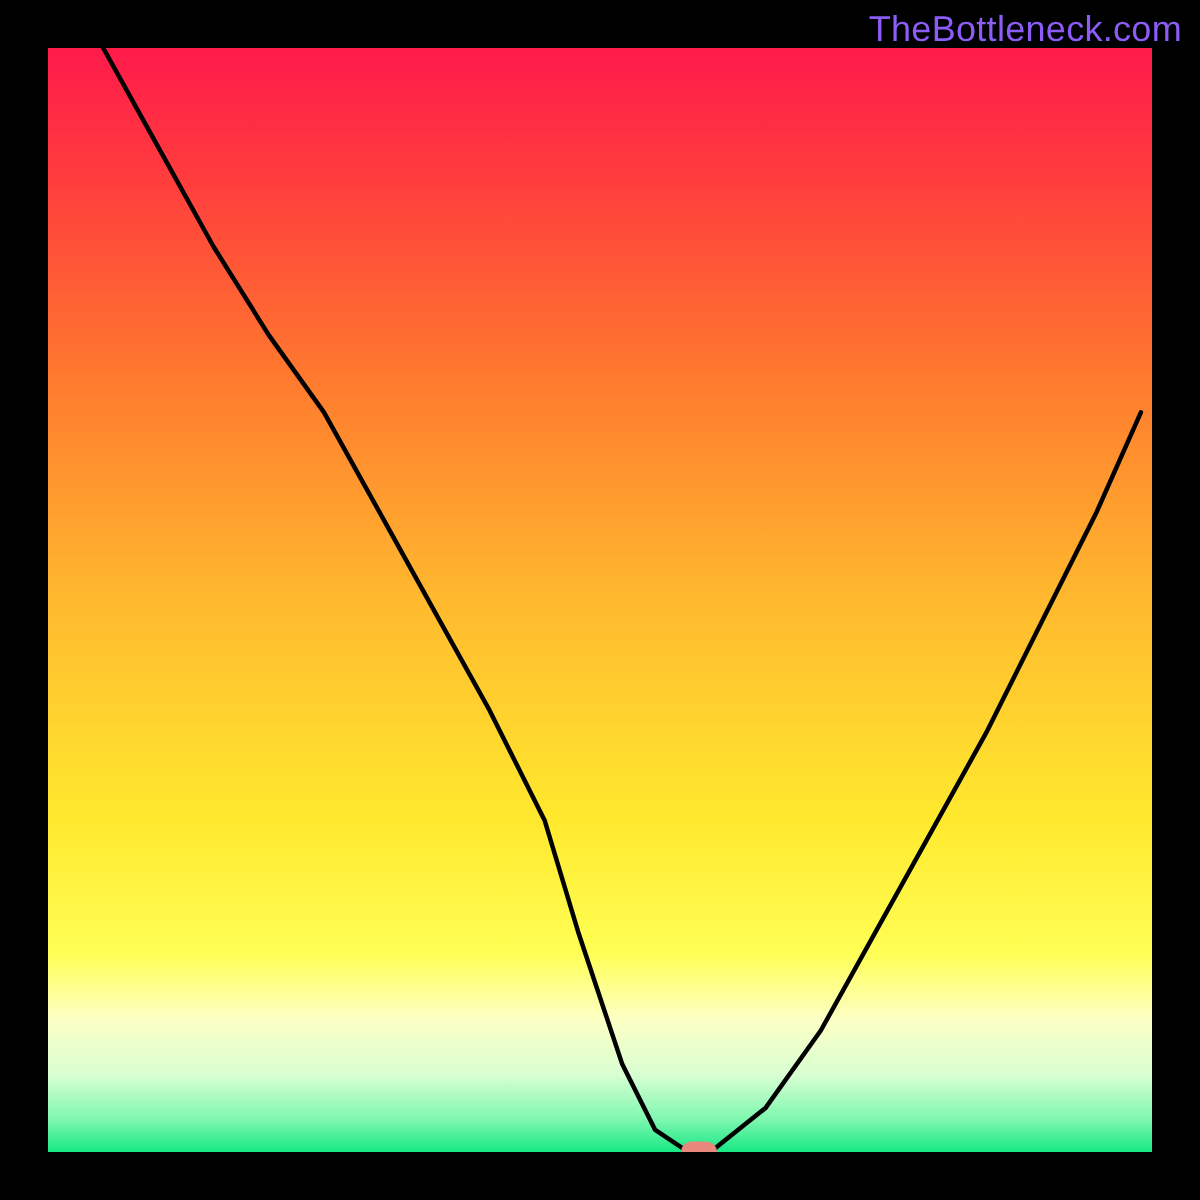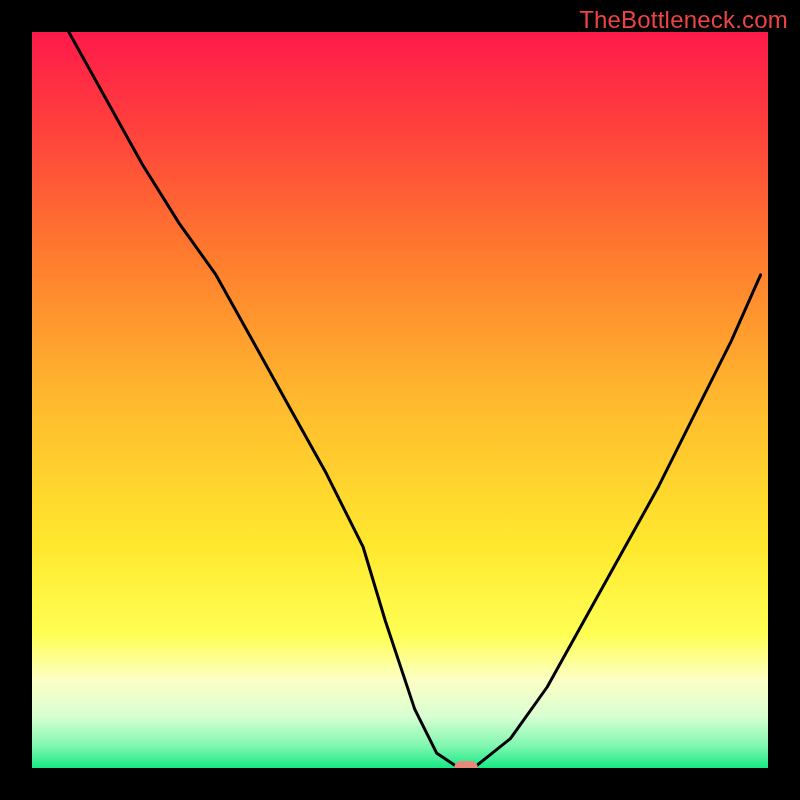--- a/index.html
+++ b/index.html
@@ -1,19 +1,19 @@
 <!DOCTYPE html>
 <html><head>
 <meta charset="utf-8">
 <style>
   html, body { margin: 0; padding: 0; width: 800px; height: 800px; }
   body { background: #000; position: relative; font-family: Arial, Helvetica, sans-serif; }
   .outer { position: absolute; top: 0; left: 0; width: 800px; height: 800px; background: #000; }
   .plot { position: absolute; top: 32px; left: 32px; width: 736px; height: 736px; overflow: hidden; }
-  .watermark { position: absolute; top: 6px; right: 12px; color: #ef4444; font-size: 24px; letter-spacing: 0.2px; }
+  .watermark { position: absolute; top: 6px; right: 12px; color: #8b5cf6; font-size: 24px; letter-spacing: 0.2px; }
   svg { position: absolute; top:0; left:0; }
   .marker {
     position: absolute;
     width: 24px; height: 14px;
     border-radius: 7px;
     background: #e8887c;
     transform: translate(-50%, -50%);
   }
 </style>
 </head>

